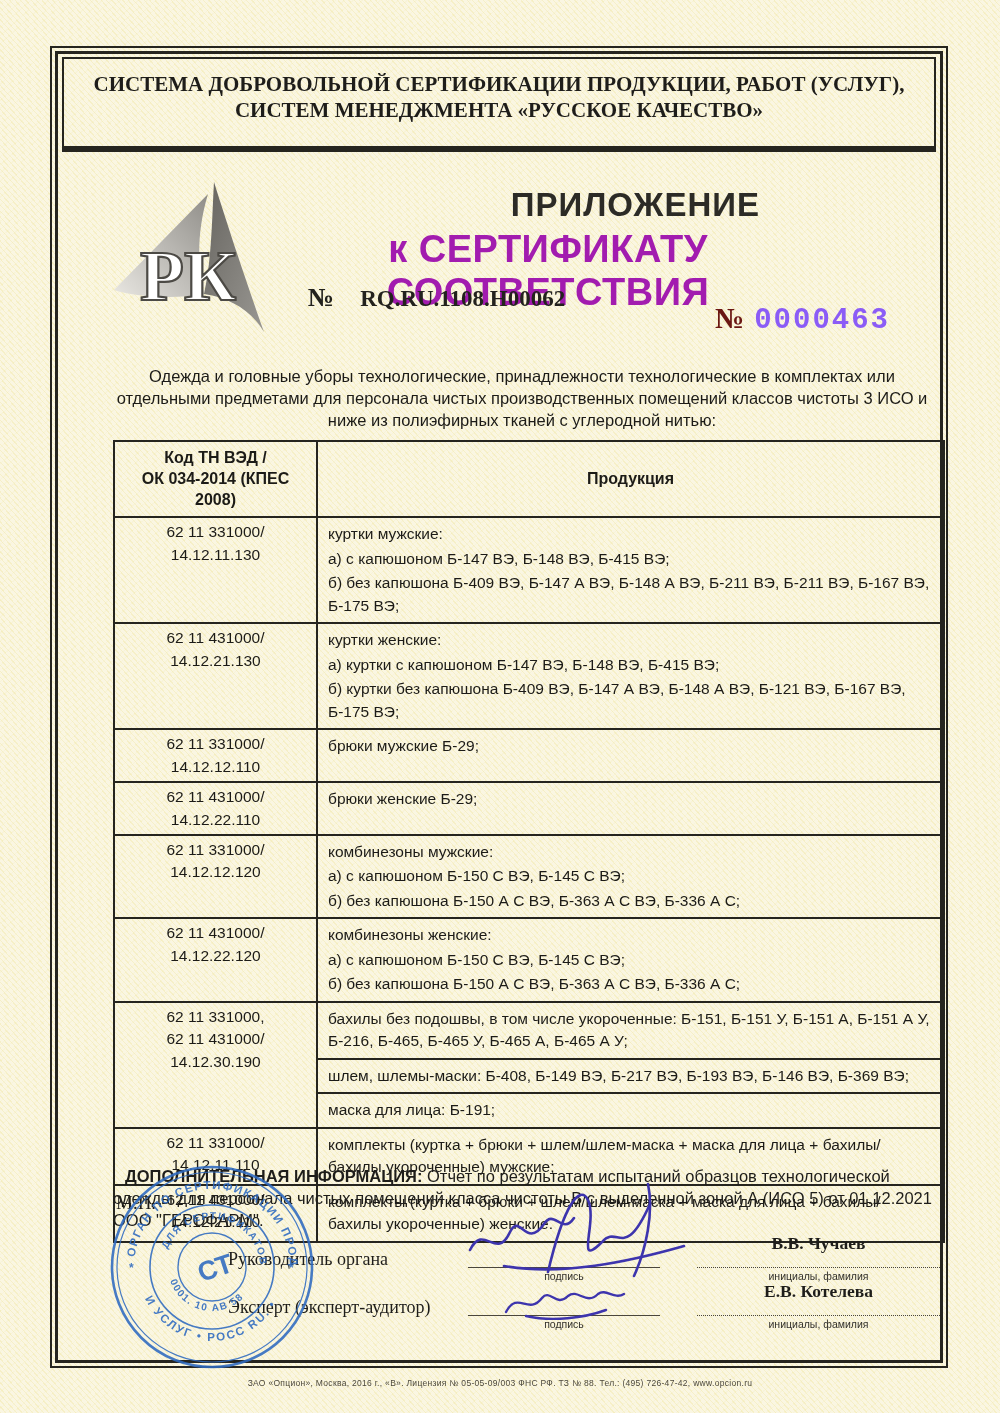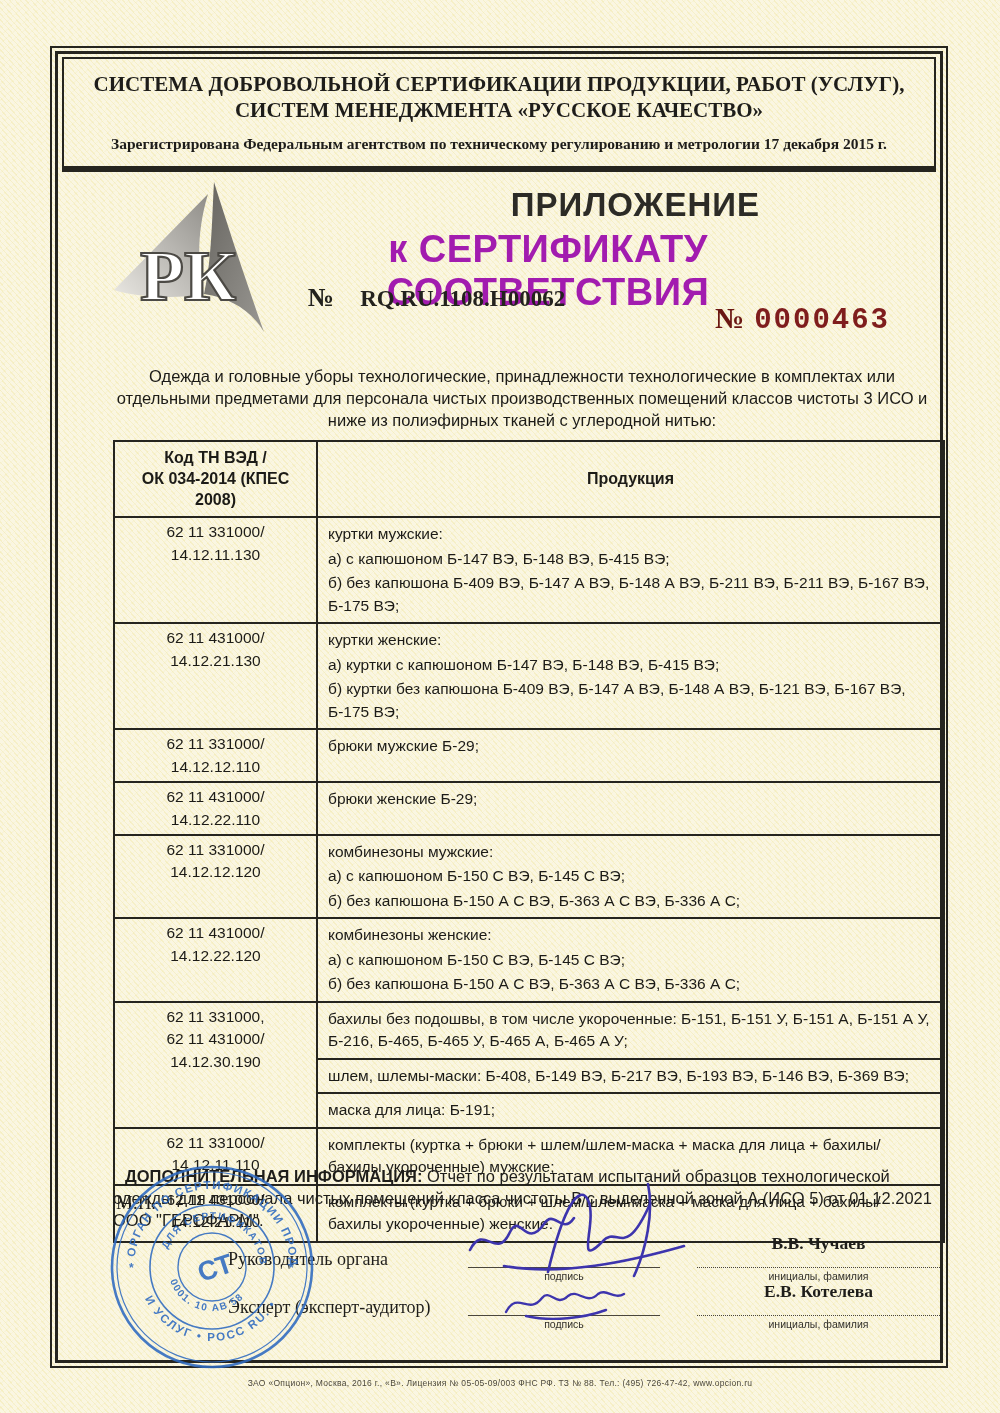--- a/index.html
+++ b/index.html
@@ -27,21 +27,21 @@
   
   .title-line1{position:absolute;left:280px;top:186px;width:480px;text-align:right;
     font-size:33px;font-weight:bold;letter-spacing:1px;color:#2c2b26;}
   .title-line2{position:absolute;left:268px;top:228px;width:560px;text-align:center;
     font-size:38px;font-weight:bold;letter-spacing:0.5px;color:#a21caf;}
   .cert-no{position:absolute;left:308px;top:283px;font-family:"Liberation Serif",serif;
     font-weight:bold;font-size:23px;color:#23221d;}
   .cert-no .nosign{font-size:26px;margin-right:26px;}
   .form-no{position:absolute;right:110px;top:302px;font-size:29px;white-space:nowrap;}
   .form-no .nosign{font-family:"Liberation Serif",serif;font-weight:bold;color:#6b1713;margin-right:10px;}
-  .form-no .digits{font-family:"Liberation Mono",monospace;font-weight:bold;color:#7f1d1d;letter-spacing:2px;}
+  .form-no .digits{font-family:"Liberation Mono",monospace;font-weight:bold;color:#8b5cf6;letter-spacing:2px;}
 
   .intro{position:absolute;left:104px;top:366px;width:836px;text-align:center;
     font-size:16.5px;line-height:1.33;color:#1c1b17;}
 
   
   table.products{position:absolute;left:113px;top:440px;width:832px;border-collapse:collapse;
     font-size:15.5px;line-height:1.45;color:#1c1b17;}
   table.products th,table.products td{border:2px solid #26251f;padding:3px 10px;vertical-align:top;box-sizing:border-box;}
   table.products th{font-weight:bold;text-align:center;vertical-align:middle;padding:6px 8px;line-height:1.3;font-size:16px;}
   td.code{width:203px;text-align:center;padding-top:6px;}
@@ -83,21 +83,20 @@
 <body>
 
 <div class="frame">
   <div class="frame-inner"></div>
 </div>
 
 <div class="header-box">
   <div class="hb-main">СИСТЕМА ДОБРОВОЛЬНОЙ СЕРТИФИКАЦИИ ПРОДУКЦИИ, РАБОТ (УСЛУГ),</div>
   <div class="hb-main">СИСТЕМ МЕНЕДЖМЕНТА «РУССКОЕ КАЧЕСТВО»</div>
   <div class="hb-reg">
-    <div>Зарегистрирована Федеральным агентством по техническому регулированию и метрологии 17 декабря 2015 г.</div>
   </div>
 </div>
 
 <svg class="abs" style="left:112px;top:172px;" width="200" height="192" viewBox="0 0 200 192">
   <defs>
     <linearGradient id="sailL" x1="0" y1="1" x2="1" y2="0">
       <stop offset="0" stop-color="#e9e7e2"></stop>
         <stop offset="1" stop-color="#8f8d88"></stop>
     </linearGradient>
     <linearGradient id="sailR" x1="0" y1="0" x2="1" y2="1">

